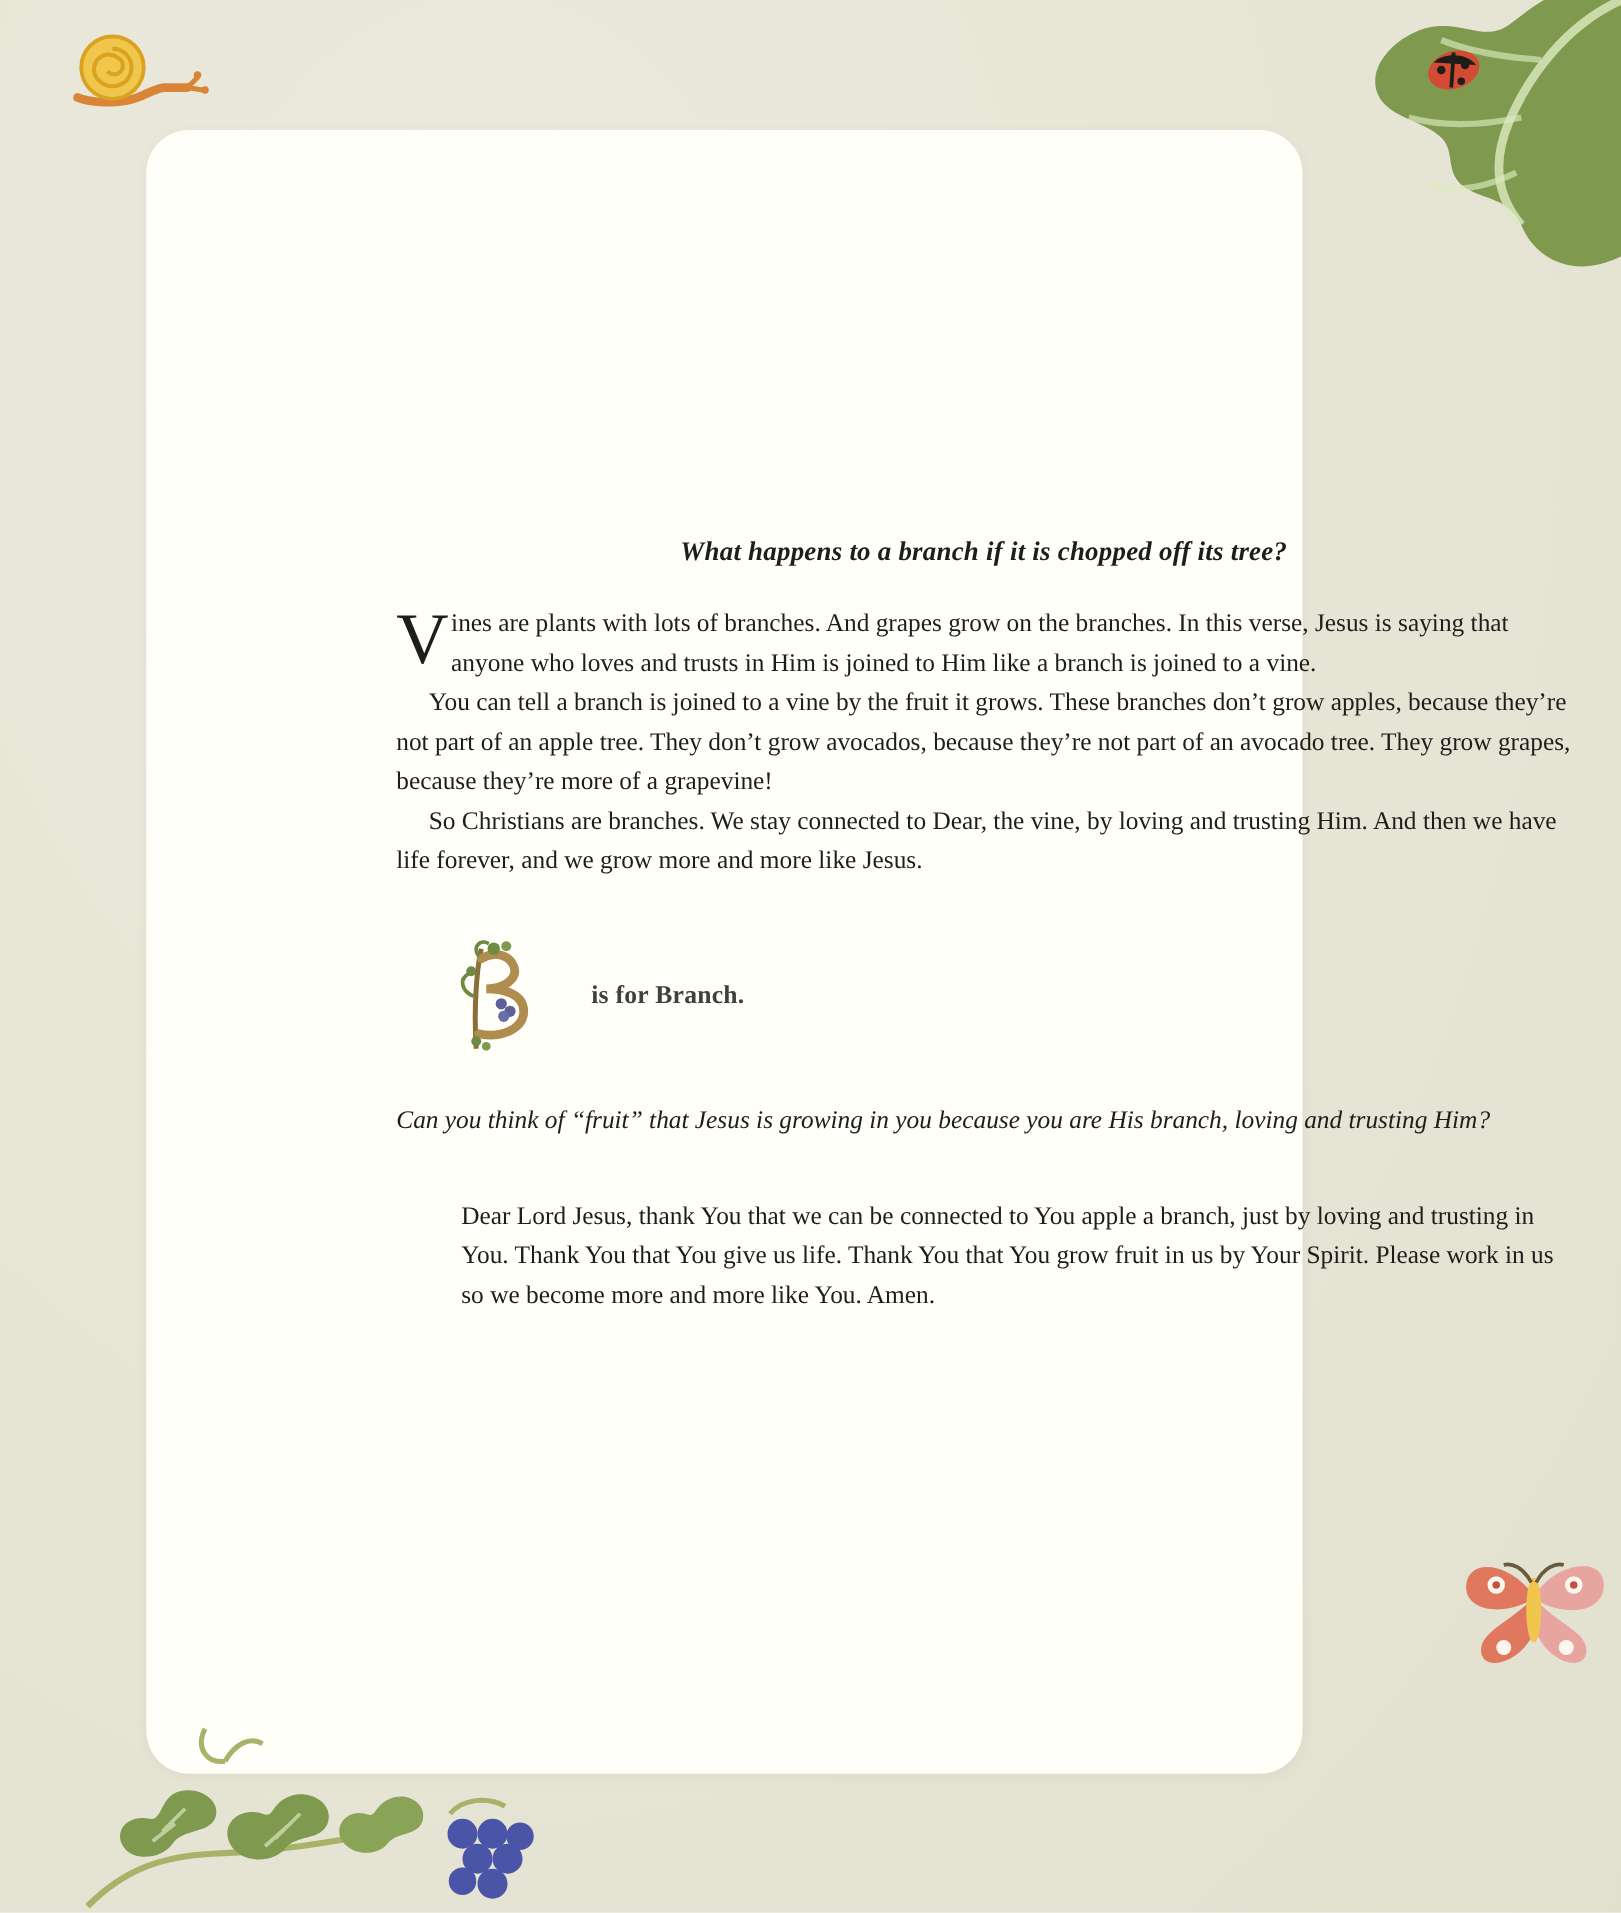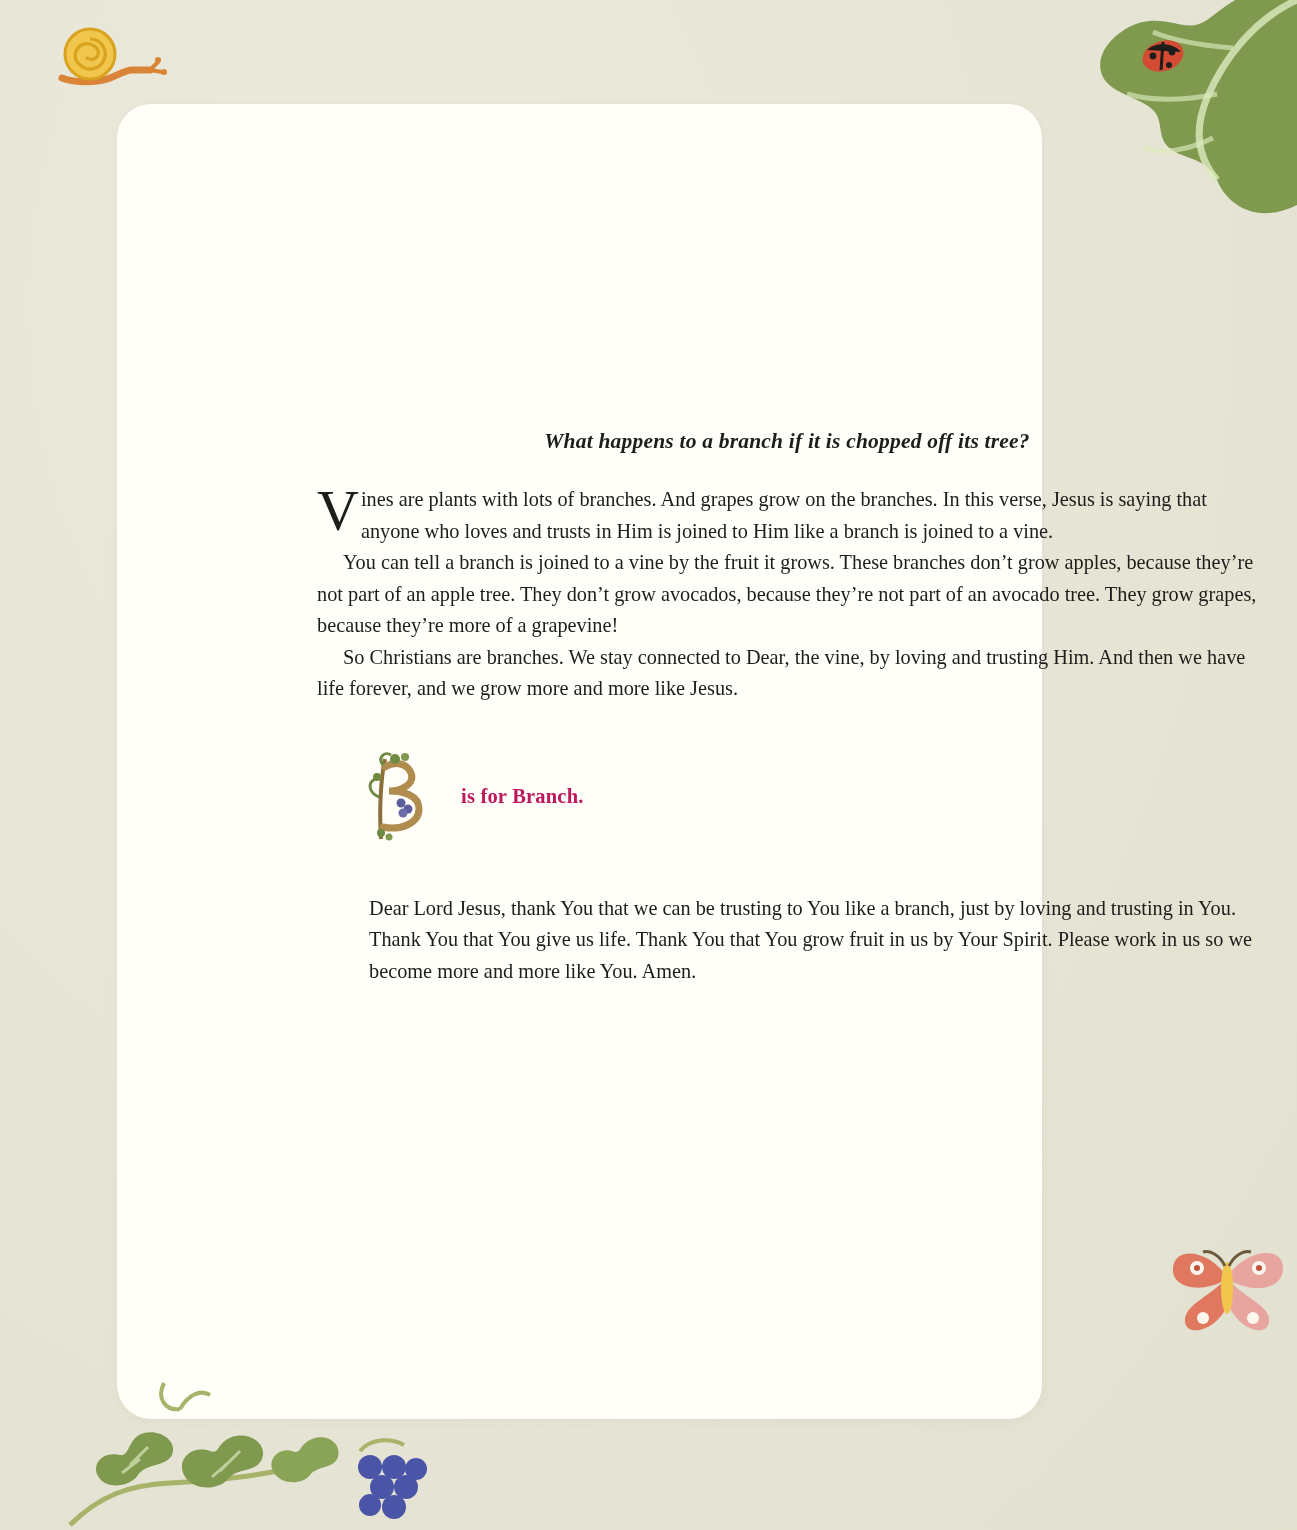--- a/index.html
+++ b/index.html
@@ -88,22 +88,22 @@
   }
   .illum-letter {
     width: 92px;
     height: 100px;
     position: relative;
     flex: none;
   }
   .branch-label {
     font-size: 20.5px;
     font-weight: bold;
-    color: #be185d;
-    margin-left: 14px;
+    color: #404040;
+    margin-left: 26px;
     letter-spacing: 0.2px;
   }
 
   
   .reflect {
     margin-top: 34px;
   }
   .reflect p {
     font-style: italic;
     font-size: 20.3px;
@@ -188,23 +188,24 @@
           <circle cx="53" cy="62" r="4.5" fill="#5d5f9c"></circle>
           <circle cx="48" cy="66" r="4.5" fill="#6b6dab"></circle>
           <circle cx="26" cy="86" r="4" fill="#6f8a42"></circle>
           <circle cx="34" cy="90" r="3.5" fill="#7f9a4e"></circle>
         </svg>
       </div>
       <div class="branch-label">is for Branch.</div>
     </div>
 
     <div class="reflect">
+      <p>Can you think of “fruit” that Jesus is growing in you because you are His branch, loving and trusting Him?</p>
     </div>
 
-    <div class="prayer">Dear Lord Jesus, thank You that we can be trusting to You like a branch, just by loving and trusting in You. Thank You that You give us life. Thank You that You grow fruit in us by Your Spirit. Please work in us so we become more and more like You. Amen.</div>
+    <div class="prayer">Dear Lord Jesus, thank You that we can be connected to You apple a branch, just by loving and trusting in You. Thank You that You give us life. Thank You that You grow fruit in us by Your Spirit. Please work in us so we become more and more like You. Amen.</div>
 
   </div>
 </div>
 
 <svg class="deco grapevine" viewBox="0 0 380 175">
   <path d="M10 170 C40 140 70 130 110 128 C160 126 200 120 250 110" stroke="#a8b36a" stroke-width="5" fill="none"></path>
   <path d="M104 28 C96 44 106 56 120 54" stroke="#a8b36a" stroke-width="4" fill="none"></path>
   <path d="M120 54 C128 40 140 34 150 40" stroke="#a8b36a" stroke-width="4" fill="none"></path>
   <path d="M60 100 C40 96 30 112 40 124 C48 134 70 132 78 120 C86 108 106 112 112 100 C118 86 100 74 84 78 C68 82 70 102 60 100 Z" fill="#7f9a4e"></path>
   <path d="M150 96 C132 90 116 104 124 120 C132 136 158 136 168 124 C178 112 196 118 202 104 C208 88 188 76 172 82 C156 88 160 100 150 96 Z" fill="#7f9a4e"></path>

